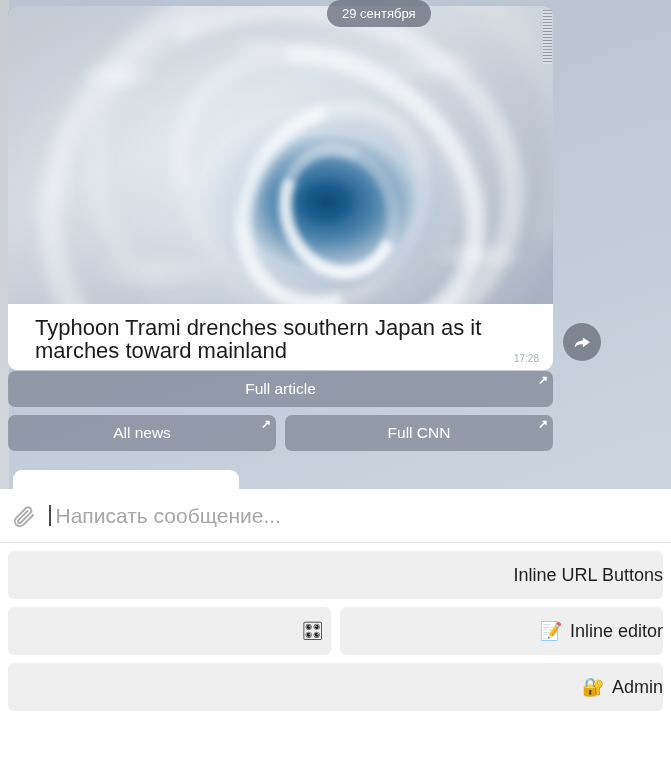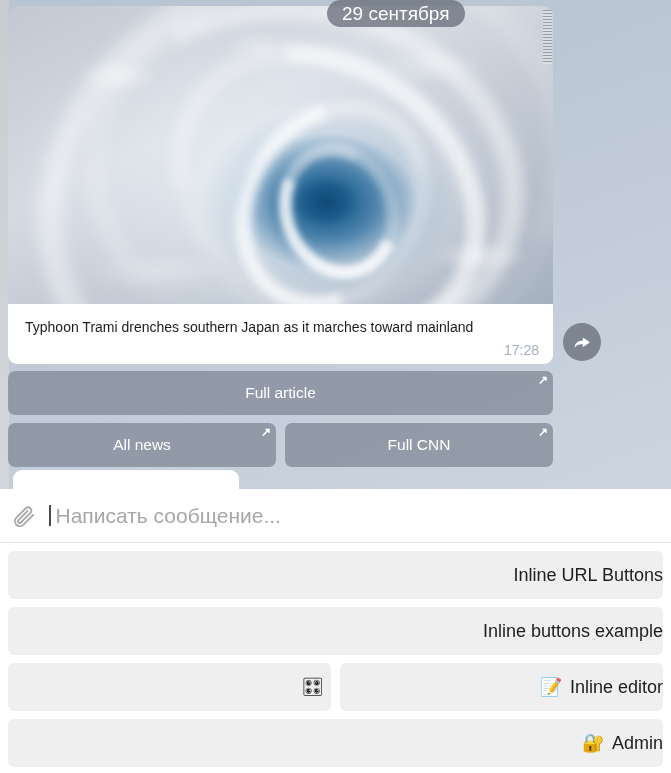--- a/index.html
+++ b/index.html
@@ -135,48 +135,49 @@
   
   .date-badge {
     position: absolute;
     left: 327px;
     top: 0px;
     height: 27px;
     padding: 0 15px;
     border-radius: 14px;
     background: rgba(106,112,126,0.78);
     color: #ffffff;
-    font-size: 19px;
+    font-size: 13px;
     line-height: 27px;
     white-space: nowrap;
     z-index: 6;
   }
 
   
   .caption-bubble {
     position: relative;
     width: 545px;
     background: #ffffff;
     border-bottom-left-radius: 9px;
     border-bottom-right-radius: 9px;
     box-sizing: border-box;
     padding: 12px 17px 8px 17px;
     min-height: 60px;
   }
   .caption-text {
-    font-size: 14px;
+    font-size: 22px;
     line-height: 23px;
     color: #1c1c1c;
     padding-right: 6px;
+    margin-left: 10px;
   }
   .caption-time {
     position: absolute;
     right: 14px;
     bottom: 6px;
-    font-size: 14px;
+    font-size: 10px;
     color: #a3b1c0;
   }
 
   
   .forward-btn {
     position: absolute;
     left: 563px;
     top: 323px;
     width: 38px;
     height: 38px;
@@ -196,21 +197,21 @@
     width: 545px;
   }
   .ikb-row {
     display: flex;
     gap: 9px;
     margin-bottom: 8px;
   }
   .ikb-btn {
     position: relative;
     flex: 1;
-    height: 44px;
+    height: 36px;
     border-radius: 7px;
     background: rgba(126,133,148,0.72);
     display: flex;
     align-items: center;
     justify-content: center;
     color: #ffffff;
     font-size: 15.5px;
     box-sizing: border-box;
   }
   .ikb-arrow {
@@ -370,25 +371,20 @@
 </div>
 
 <div class="reply-kb">
 
   <div class="rkb-row">
     <div class="rkb-btn">
       <span>Inline URL Buttons</span>
     </div>
   </div>
 
-  <div class="rkb-row">
-    <div class="rkb-btn">
-      <span>Inline buttons example</span>
-    </div>
-  </div>
 
   <div class="rkb-row">
     <div class="rkb-btn">
       <span class="rkb-emoji">🎛</span>
     </div>
     <div class="rkb-btn">
       <span class="rkb-emoji">📝</span>
       <span>Inline editor</span>
     </div>
   </div>

